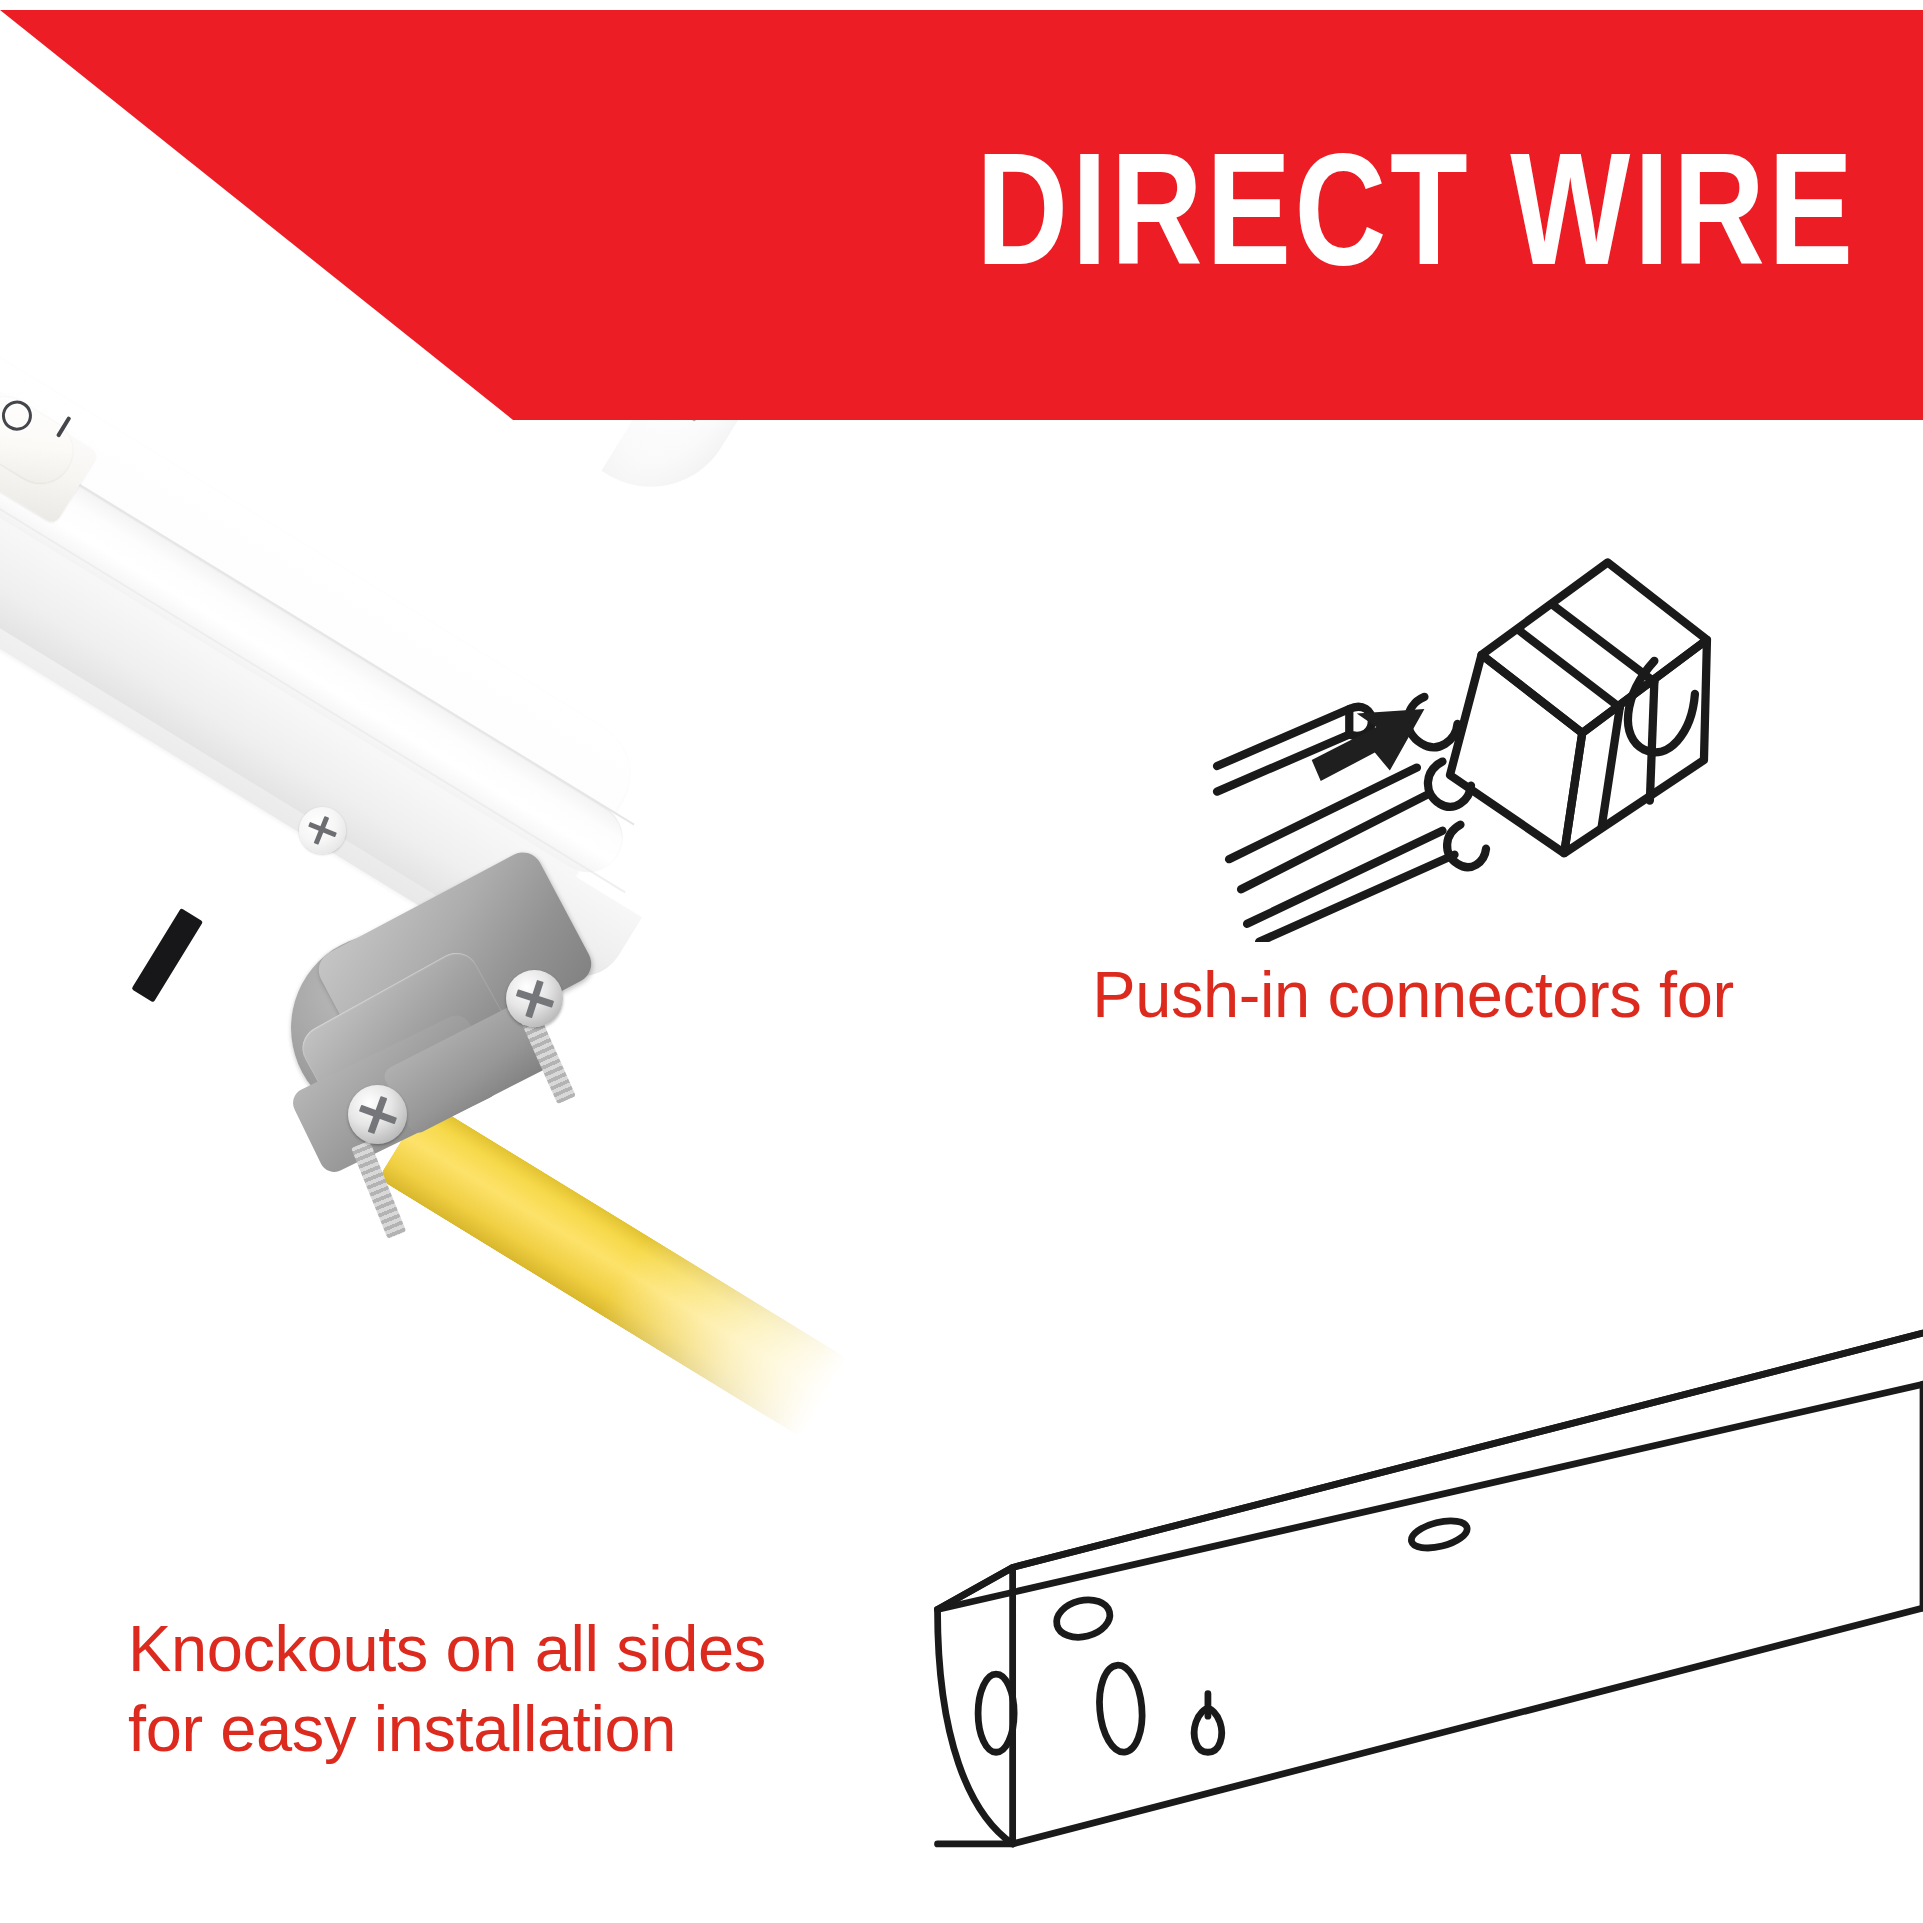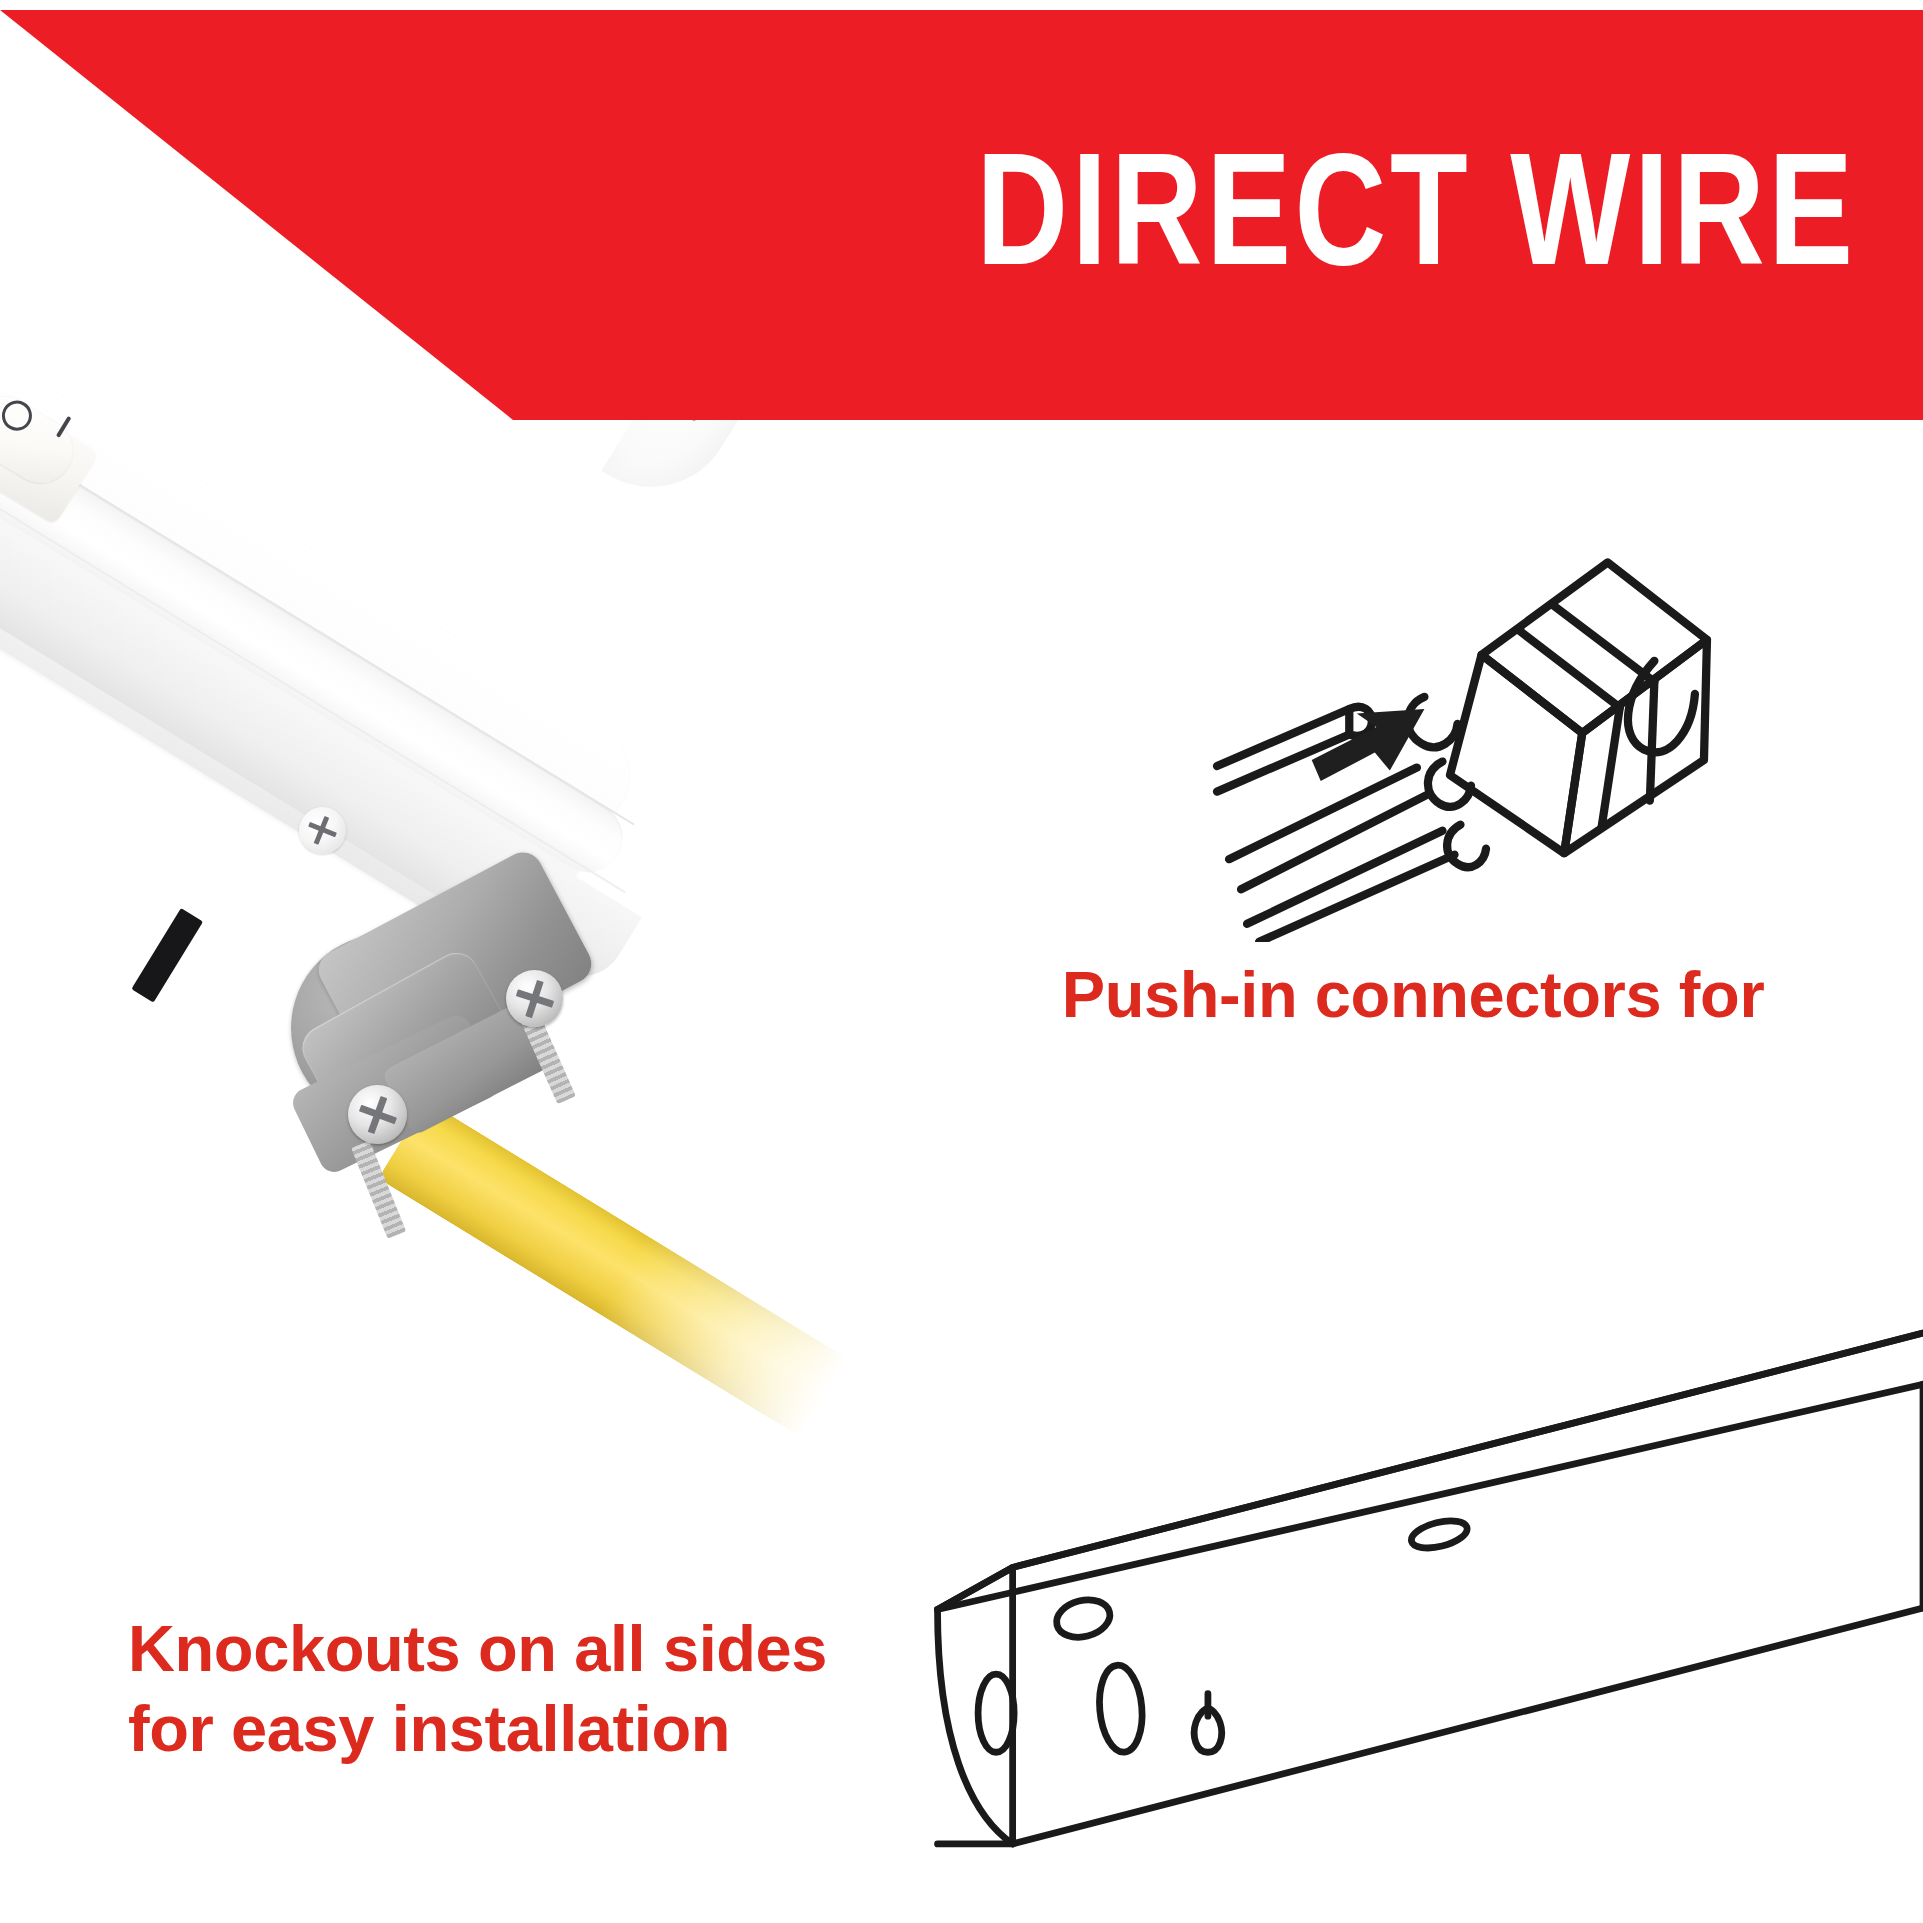--- a/index.html
+++ b/index.html
@@ -131,24 +131,24 @@
             -webkit-mask-image:linear-gradient(90deg,#000 0%,#000 52%,rgba(0,0,0,.35) 80%,rgba(0,0,0,0) 100%);
             mask-image:linear-gradient(90deg,#000 0%,#000 52%,rgba(0,0,0,.35) 80%,rgba(0,0,0,0) 100%);}
 
   
   .connector-art{position:absolute;left:1202px;top:526px;width:526px;height:406px;z-index:2;}
   .knockout-art{position:absolute;left:924px;top:1308px;width:999px;height:541px;z-index:2;}
 
   
   .cap-connectors{position:absolute;left:932px;top:945px;width:962px;
             text-align:center;color:#dd2a1e;font-size:65px;line-height:80px;
-            font-weight:700;letter-spacing:-0.4px;z-index:4;}
+            font-weight:400;letter-spacing:-0.4px;z-index:4;}
   .cap-knockouts{position:absolute;left:128px;top:1599px;width:827px;
             text-align:left;color:#dd2a1e;font-size:65px;line-height:80px;
-            font-weight:700;letter-spacing:-0.4px;z-index:4;}
+            font-weight:400;letter-spacing:-0.4px;z-index:4;}
   .cap-line{display:block;}
 </style>
 </head>
 <body>
 
 <div class="stage">
 
   <div class="photo">
     <div class="fix-wrap">
       <div class="fix-body"></div>

